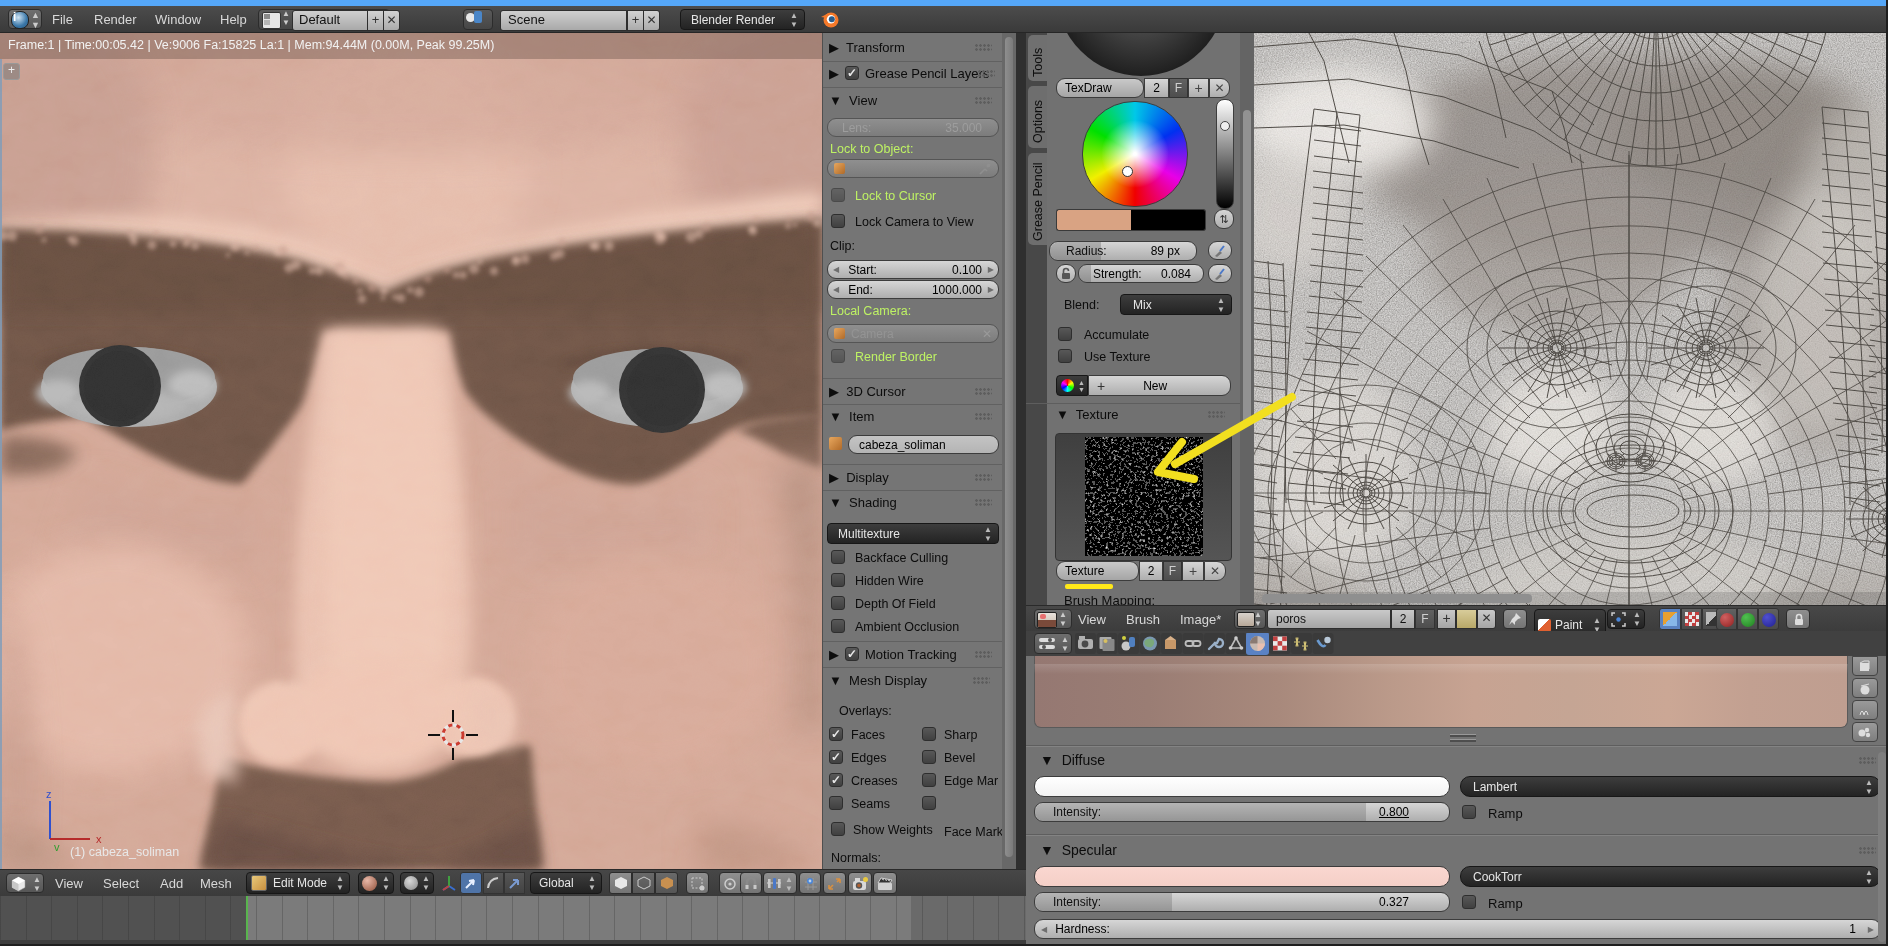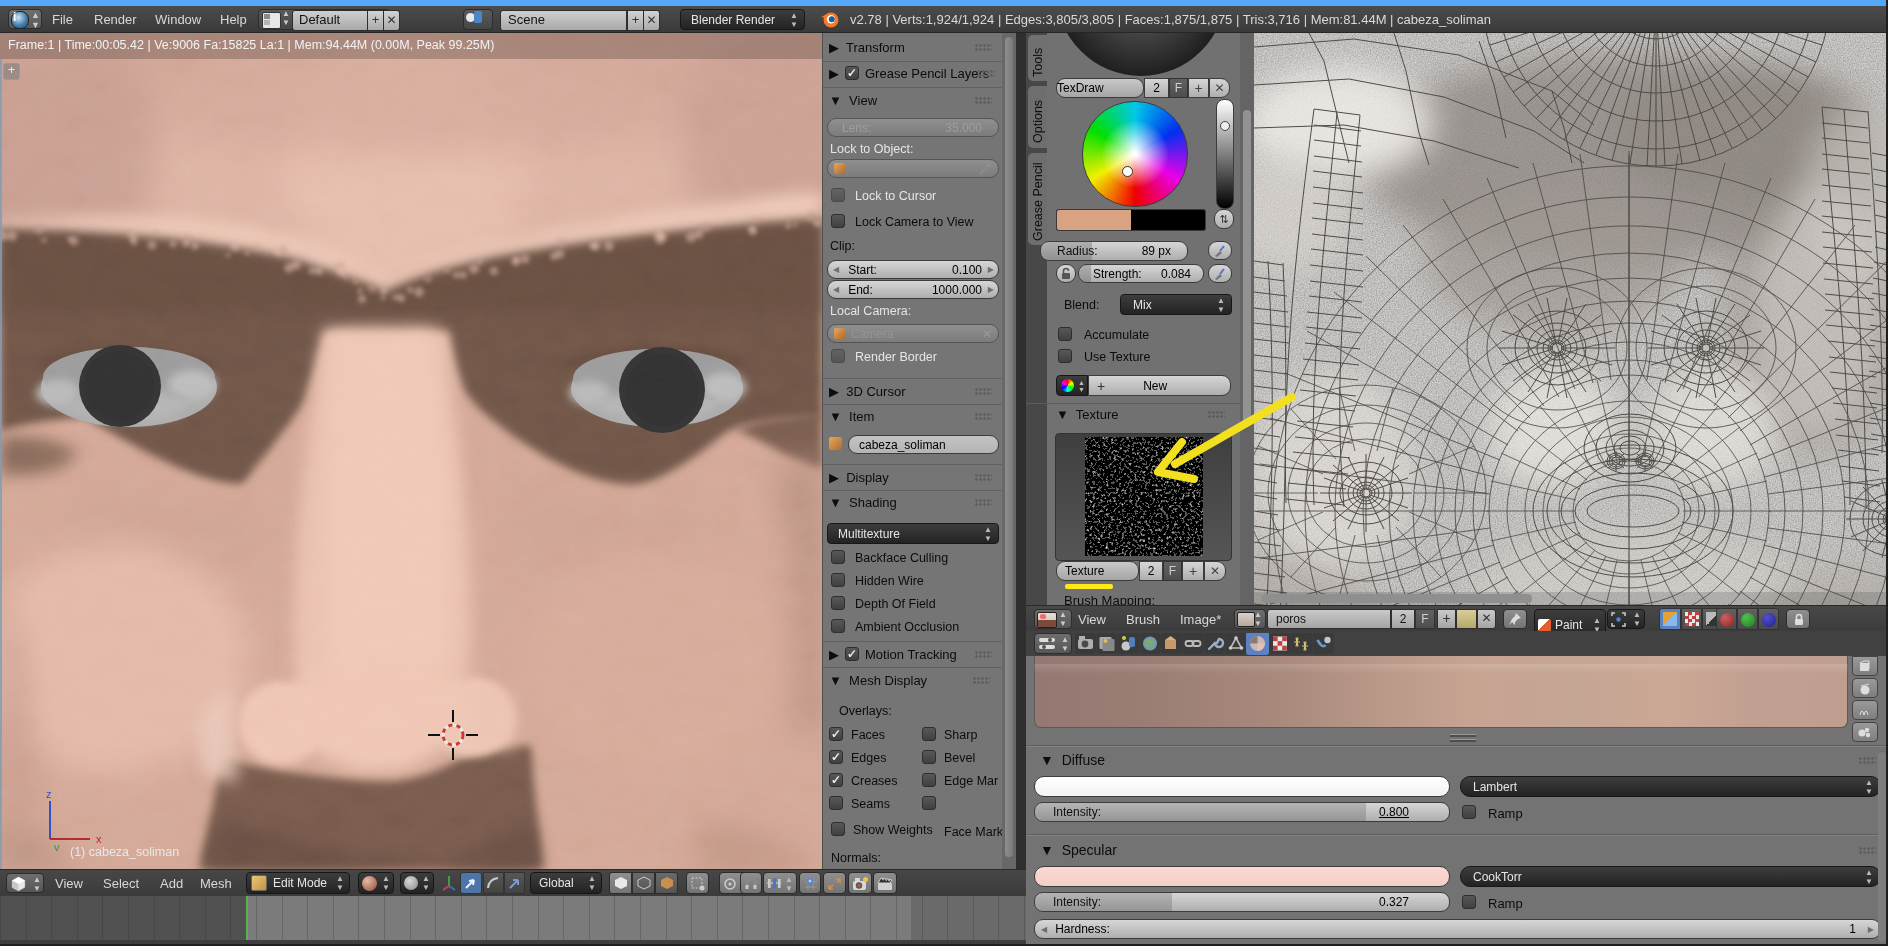--- a/index.html
+++ b/index.html
@@ -9,21 +9,21 @@
   border:1px solid #3c3c3c;color:#000;display:flex;align-items:center;box-sizing:border-box;}
 .pilld{position:absolute;border-radius:9px;background:linear-gradient(#8f8f8f,#7c7c7c);
   border:1px solid #555;color:#9d9d9d;display:flex;align-items:center;box-sizing:border-box;}
 .ddark{position:absolute;border-radius:4px;background:linear-gradient(#3d3d3d,#232323);
   border:1px solid #171717;color:#e6e6e6;display:flex;align-items:center;box-sizing:border-box;}
 .chk{position:absolute;width:14px;height:14px;border-radius:3px;
   background:linear-gradient(#585858,#404040);border:1px solid #2e2e2e;box-sizing:border-box;}
 .chk.on:after{content:"\2713";color:#e8e8e8;font-size:12px;font-weight:bold;position:absolute;left:1px;top:-1px;}
 .lbl{position:absolute;color:#0c0c0c;font-size:12.5px;white-space:nowrap;}
 .hdr{position:absolute;color:#0c0c0c;font-size:13px;white-space:nowrap;}
-.dis{color:#e5e5e5;}
+.dis{color:#bef264;}
 .grip{position:absolute;width:17px;height:7px;
 background-image:radial-gradient(circle at 1.5px 1.5px,#5e5e5e 1.2px,transparent 1.5px);background-size:4px 4px;}
 .mtxt{color:#d8d8d8;font-size:13px;position:absolute;}
 .hbtn{position:absolute;border-radius:4px;background:linear-gradient(#8f8f8f,#747474);border:1px solid #2c2c2c;box-sizing:border-box;}
 </style></head>
 <body>
 
 <svg width="0" height="0" style="position:absolute">
 <defs>
 <filter id="grain">
@@ -98,21 +98,20 @@
   <div class="ddark" style="left:680px;top:3px;width:125px;height:21px;">
       <span style="margin-left:10px;">Blender Render</span>
       <span style="position:absolute;right:6px;font-size:8px;color:#bbb;">▲<br>▼</span>
     </div>
   <svg class="abs" style="left:820px;top:5px;" width="20" height="18" viewBox="0 0 20 18">
     <circle cx="11" cy="9" r="7.5" fill="#f5792a"></circle>
     <circle cx="11" cy="8.2" r="4.2" fill="#fff"></circle>
     <circle cx="11.8" cy="8.2" r="3" fill="#2a5b8a"></circle>
     <path d="M1,6 L9,2 L7,7 Z" fill="#f5792a"></path>
   </svg>
-  <div class="mtxt" style="left:850px;top:6px;color:#d9d9d9;">v2.78 | Verts:1,924/1,924 | Edges:3,805/3,805 | Faces:1,875/1,875 | Tris:3,716 | Mem:81.44M | cabeza_soliman</div>
 </div>
 
 <div class="abs" id="view3d" style="left:0;top:33px;width:822px;height:836px;background:#d8ab9a;overflow:hidden;">
 <svg width="822" height="836" viewBox="0 0 822 836">
   <rect width="822" height="836" fill="#d6a795"></rect>
   <g>
     <ellipse cx="410" cy="170" rx="340" ry="160" fill="#e0b4a3" filter="url(#b16)"></ellipse>
     <ellipse cx="405" cy="130" rx="120" ry="130" fill="#e9beac" filter="url(#b16)"></ellipse>
     <ellipse cx="410" cy="40" rx="420" ry="80" fill="#d4a696" filter="url(#b16)" opacity="0.7"></ellipse>
     <ellipse cx="45" cy="120" rx="110" ry="150" fill="#c99d8f" filter="url(#b16)" opacity="0.85"></ellipse>
@@ -399,38 +398,38 @@
   <div class="abs" style="left:2px;top:120px;width:19px;height:92px;background:#6e6e6e;border-radius:5px 0 0 5px;"></div>
   <svg class="abs" style="left:0;top:0;" width="21" height="230">
     <text x="16" y="44" fill="#0e0e0e" font-size="12.5" transform="rotate(-90 16 44)">Tools</text>
     <text x="16" y="110" fill="#0e0e0e" font-size="12.5" transform="rotate(-90 16 110)">Options</text>
     <text x="16" y="208" fill="#0e0e0e" font-size="12.5" transform="rotate(-90 16 208)">Grease Pencil</text>
   </svg>
 
   <div class="abs" style="left:30px;top:-75px;width:170px;height:118px;background:radial-gradient(circle at 50% 30%,#666,#1d1d1d 72%);border-radius:0 0 85px 85px;"></div>
 
   <div class="pill" style="left:30px;top:45px;width:88px;height:20px;background:linear-gradient(#c9c9c9,#a5a5a5);">
-      <span style="">TexDraw</span>
+      <span style="margin-left:8px;">TexDraw</span>
     </div>
   <div class="pill" style="left:118px;top:45px;width:25px;height:20px;border-radius:0;justify-content:center;">2</div>
   <div class="abs" style="left:143px;top:45px;width:19px;height:20px;background:linear-gradient(#616161,#4e4e4e);border:1px solid #333;box-sizing:border-box;color:#cfcfcf;text-align:center;line-height:18px;">F</div>
   <div class="pill" style="left:162px;top:45px;width:21px;height:20px;border-radius:0;justify-content:center;font-size:14px;color:#444;">+</div>
   <div class="pill" style="left:183px;top:45px;width:21px;height:20px;border-radius:0 9px 9px 0;justify-content:center;color:#444;">✕</div>
 
   <div class="abs" style="left:56px;top:68px;width:104px;height:104px;border-radius:52px;border:1px solid #3d3d3d;
     background:radial-gradient(circle,rgba(255,255,255,1) 2%,rgba(255,255,255,0) 46%),conic-gradient(from 0deg,#00c8e8,#0030f0 60deg,#e800e8 120deg,#f00000 180deg,#f0f000 240deg,#00e000 300deg,#00c8e8 360deg);"></div>
   <div class="abs" style="left:96px;top:133px;width:9px;height:9px;border-radius:50%;background:#fff;border:1.5px solid #333;"></div>
   <div class="abs" style="left:190px;top:66px;width:16px;height:108px;border-radius:8px;background:linear-gradient(#ffffff,#000000);border:1px solid #3d3d3d;"></div>
   <div class="abs" style="left:194px;top:88px;width:8px;height:8px;border-radius:50%;background:#eee;border:1px solid #444;"></div>
 
   <div class="abs" style="left:30px;top:176px;width:75px;height:20px;background:#d9a383;border:1px solid #3a3a3a;border-right:none;border-radius:3px 0 0 3px;"></div>
   <div class="abs" style="left:105px;top:176px;width:74px;height:20px;background:#000;border:1px solid #3a3a3a;border-left:none;border-radius:0 3px 3px 0;"></div>
   <div class="pill" style="left:188px;top:176px;width:20px;height:20px;justify-content:center;font-size:11px;color:#333;">⇅</div>
 
-  <div class="pill" style="left:14px;top:208px;width:148px;height:20px;">
+  <div class="pill" style="left:23px;top:208px;width:148px;height:20px;">
       <span style="position:absolute;left:0;width:35%;height:100%;background:rgba(60,60,60,0.25);border-radius:9px 0 0 9px;"></span>
       <span style="margin-left:16px;">Radius:</span>
       <span style="position:absolute;right:16px;">89 px</span>
     </div>
   <div class="pill" style="left:182px;top:208px;width:24px;height:19px;justify-content:center;">
       <svg width="14" height="14" viewBox="0 0 14 14">
         <path d="M2,12 L7,7 L9,9 L4,13 Z" fill="#777"></path>
         <path d="M7,7 L11,2" stroke="#4a78c8" stroke-width="2" fill="none"></path>
       </svg>
     </div>

